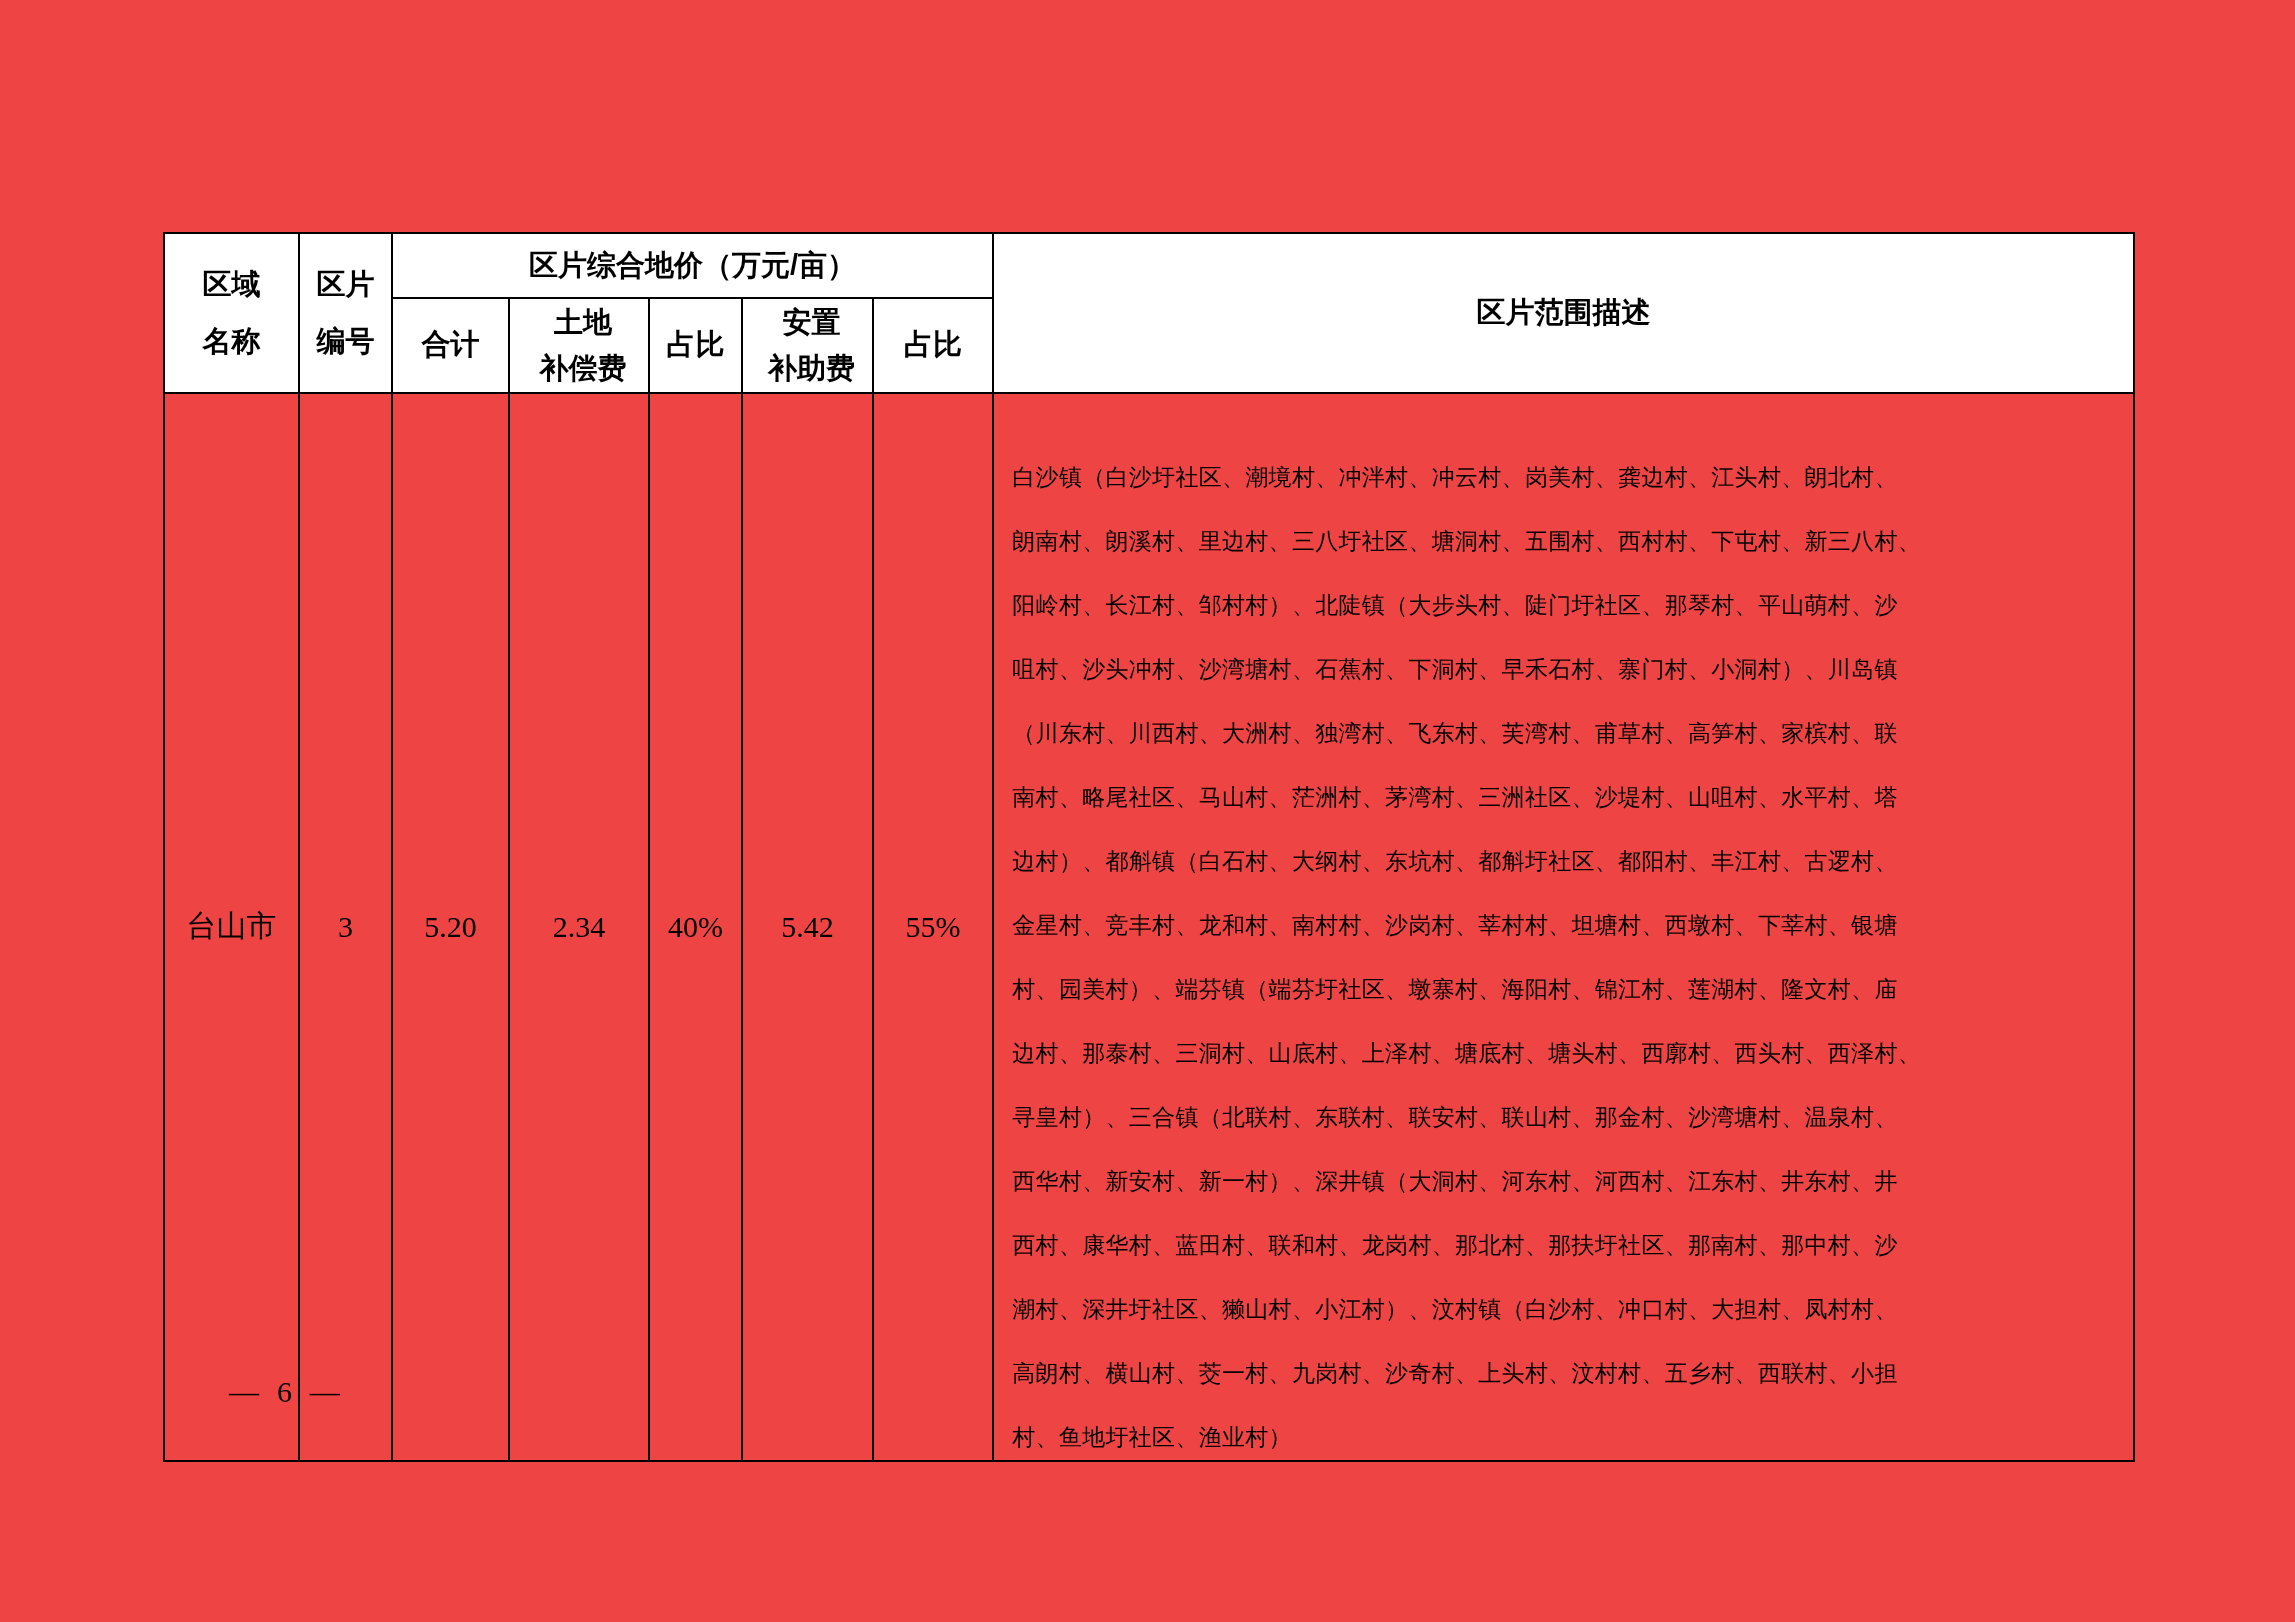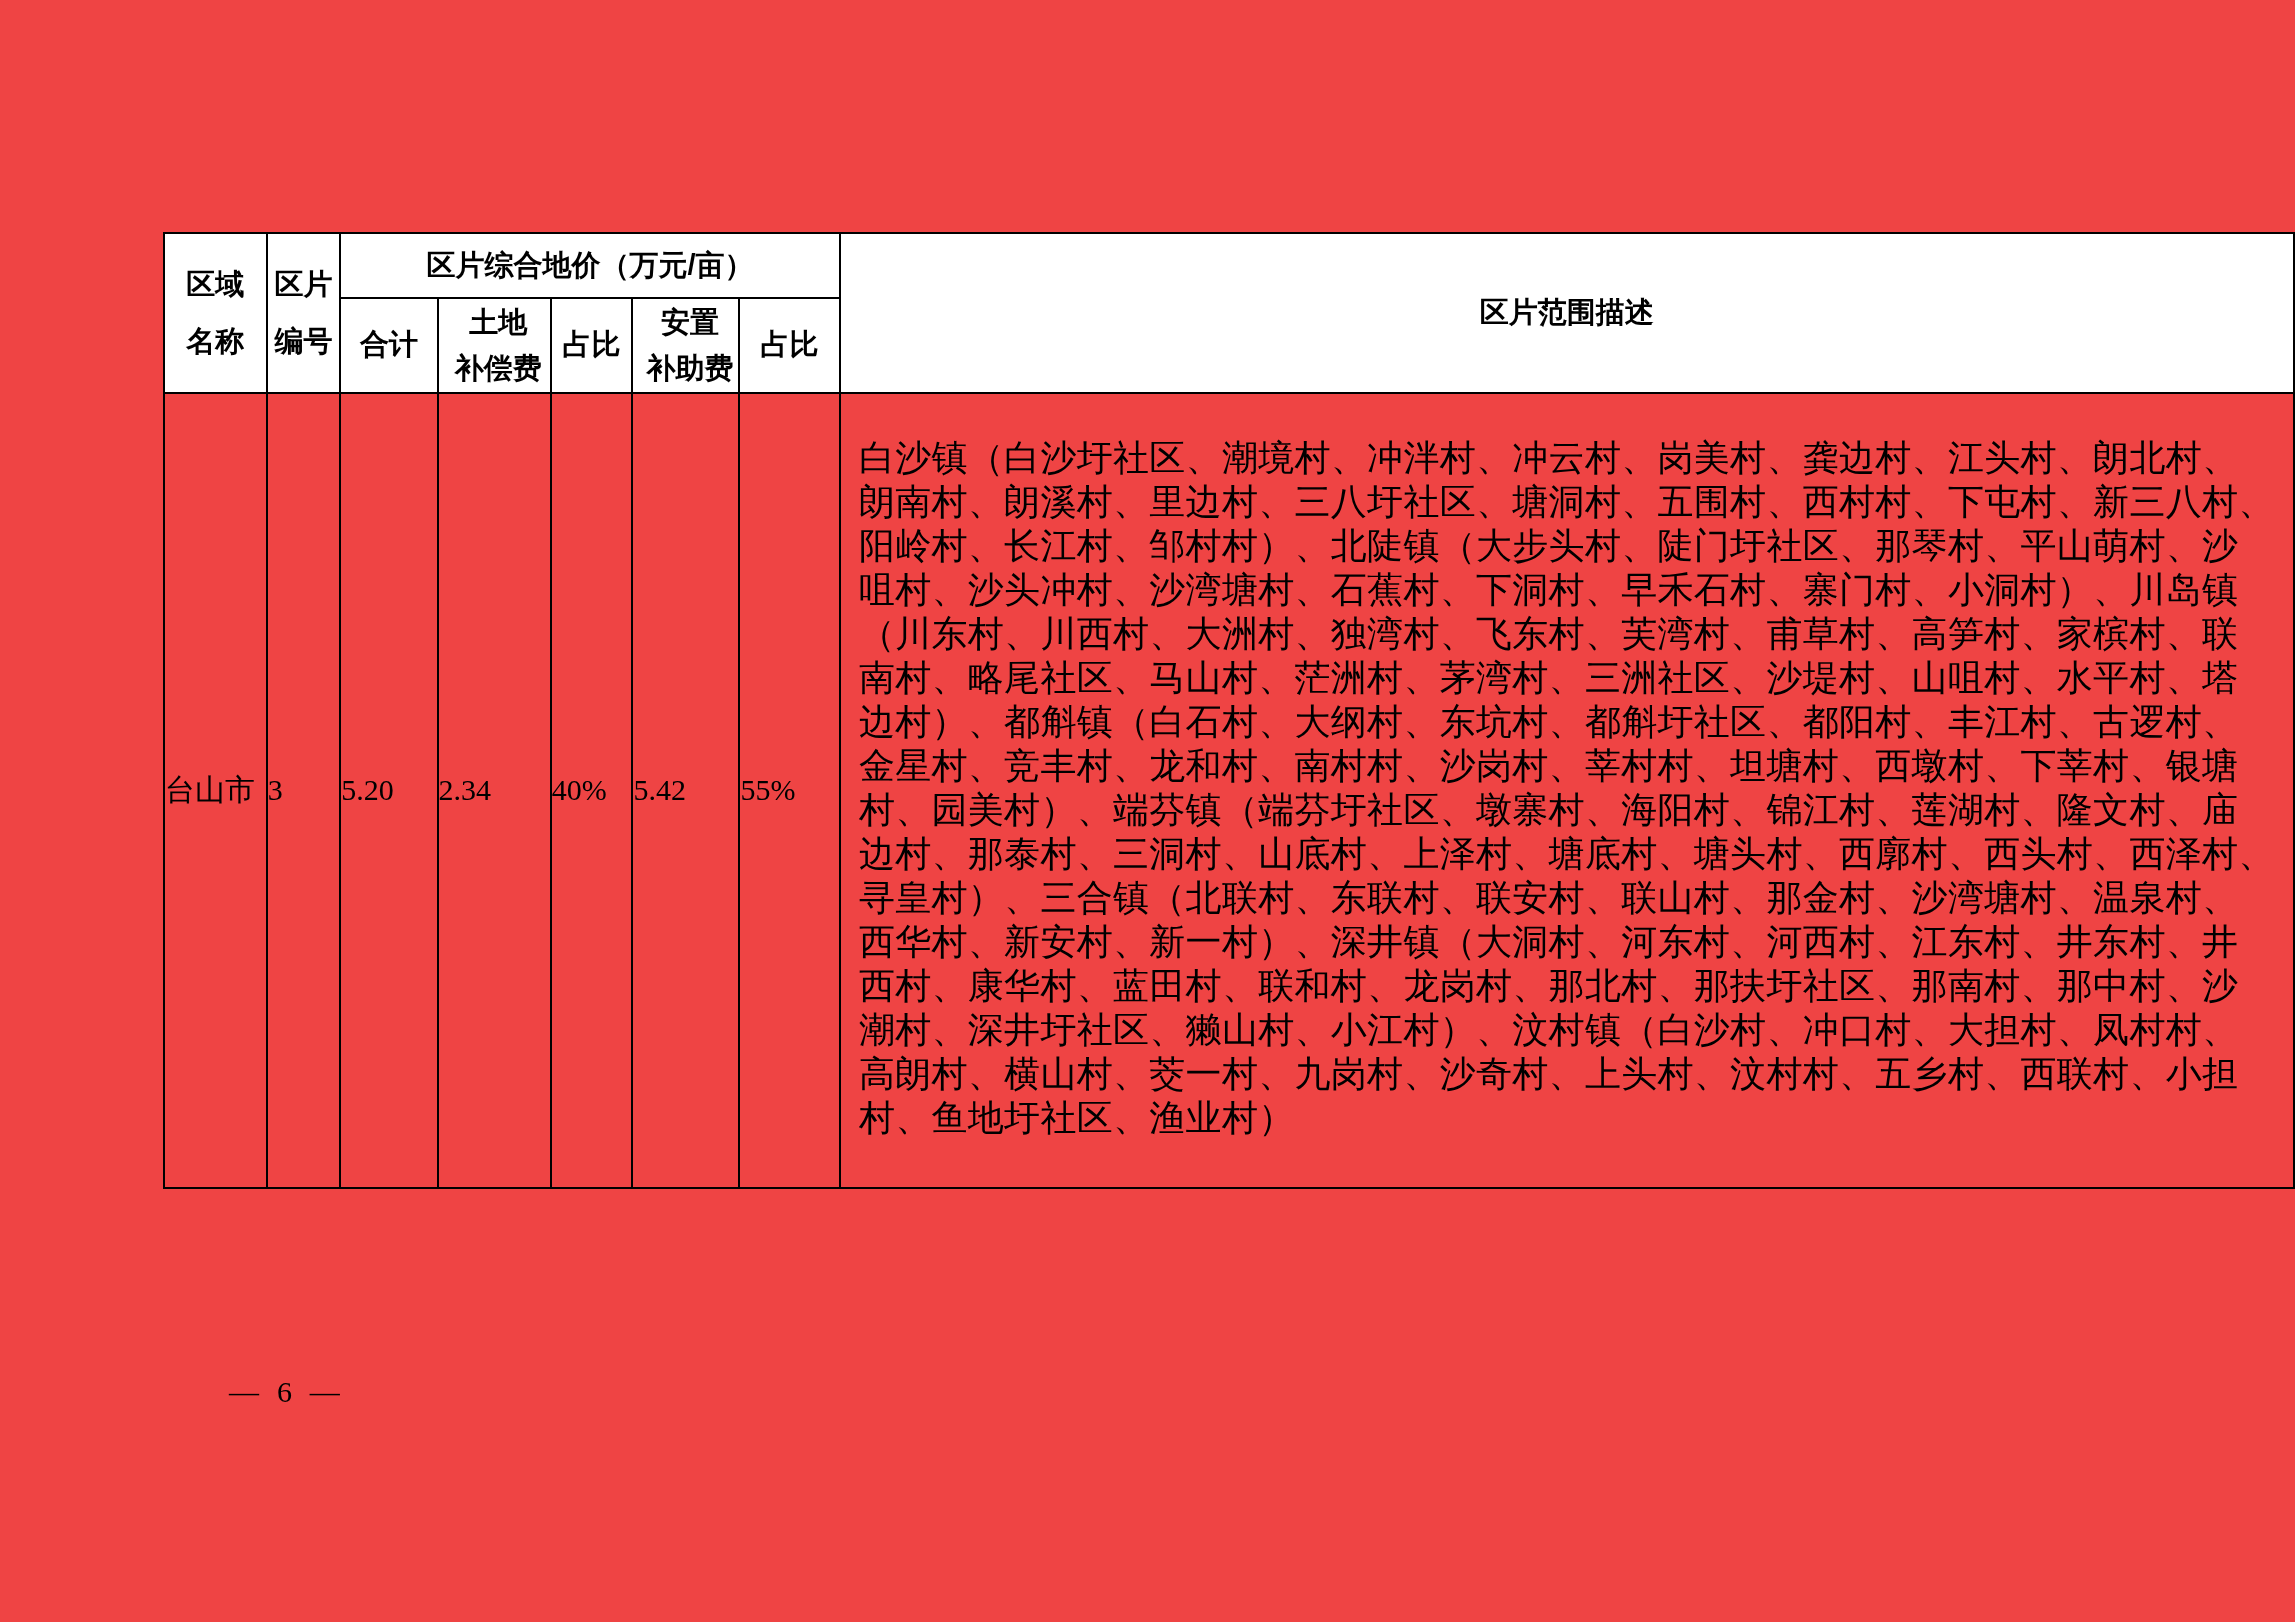--- a/index.html
+++ b/index.html
@@ -36,37 +36,39 @@
     text-align: center;
     vertical-align: middle;
     background: #ffffff;
   }
   .hrow1-cell { height: 63px; }
   .hrow2-cell { height: 91px; }
   .hline { display: block; line-height: 1.6; margin-left: 8px; }
   .hline-lg { display: block; line-height: 1.95; }
   td.data-cell {
     font-size: 30px;
+    text-align: center;
     vertical-align: middle;
     height: 793px;
     font-family: "Liberation Serif", "DejaVu Serif", serif;
   }
   td.desc-cell {
     vertical-align: top;
     text-align: left;
   }
   .desc-block {
     padding: 42px 18.3px 0 18.3px;
   }
   .desc-line {
-    font-size: 36px;
+    font-size: 23px;
     line-height: 44px;
     white-space: nowrap;
     letter-spacing: 0.3px;
     font-family: "Liberation Serif", "DejaVu Serif", serif;
+    margin-top: 20px;
   }
   .page-num {
     position: absolute;
     left: 229px;
     top: 1375px;
     font-size: 30px;
     letter-spacing: 5.2px;
     font-family: "Liberation Serif", "DejaVu Serif", serif;
   }
 </style>

